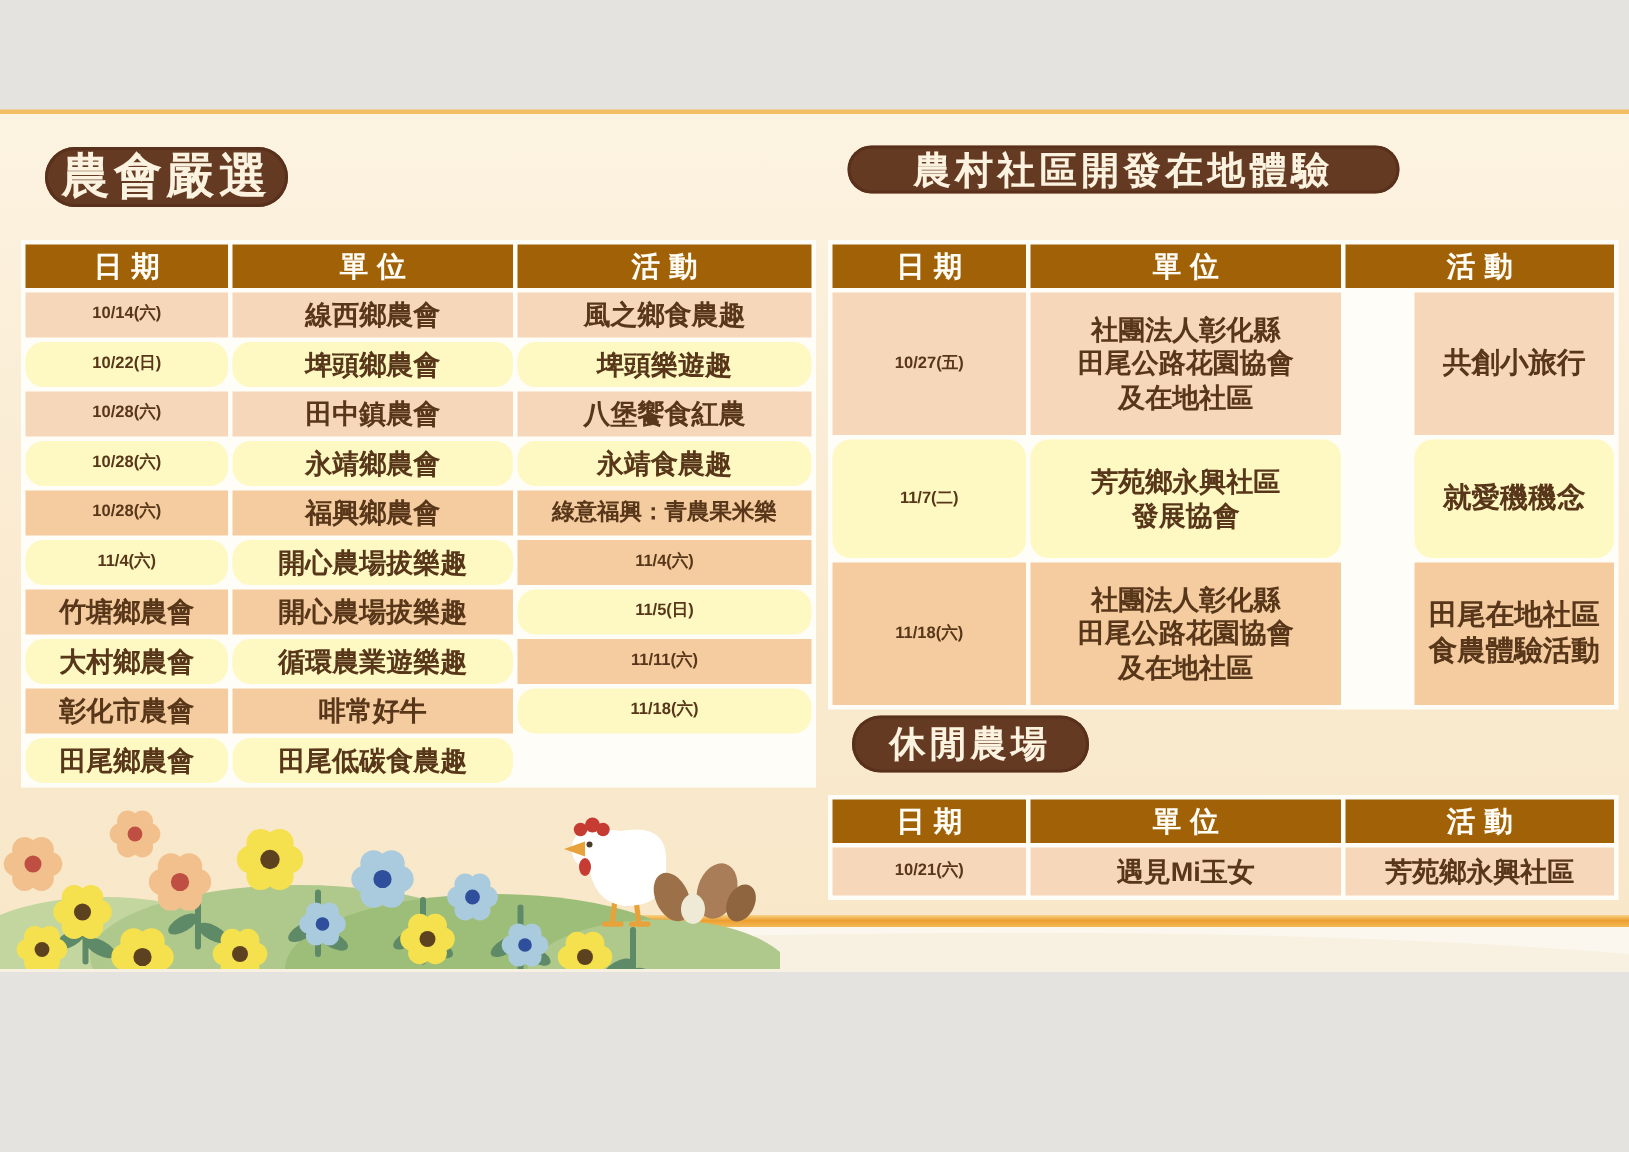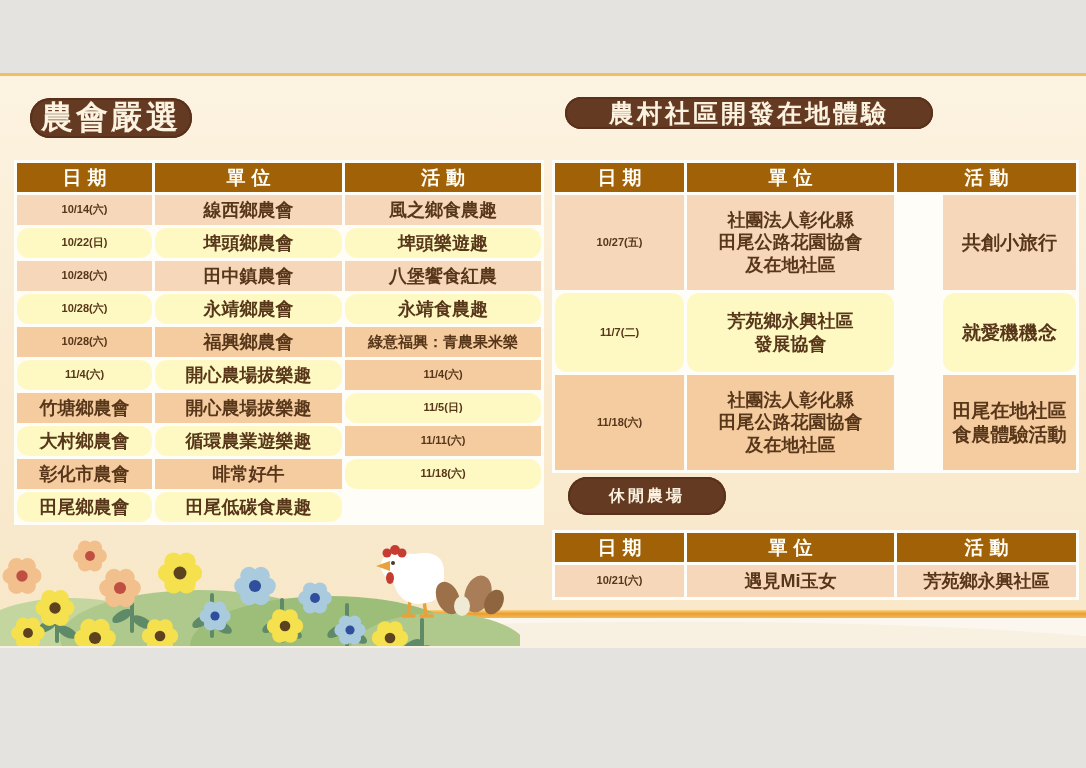--- a/index.html
+++ b/index.html
@@ -6,21 +6,21 @@
   body{font-family:"Liberation Sans","DejaVu Sans",sans-serif;background:#E4E3DF;}
   .canvas{position:relative;width:1086px;height:768px;overflow:hidden;background:#E4E3DF;}
   .card{position:absolute;left:0;top:73px;width:1086px;height:575px;
         border-top:3px solid #F2BE62;box-sizing:border-box;
         background:linear-gradient(180deg,#FCF3E1 0%,#FAEBD1 50%,#F8E7C8 100%);}
   .badge{position:absolute;z-index:3;display:flex;align-items:center;justify-content:center;
          background:#653A22;color:#FBF2DF;font-weight:bold;border-radius:24px;
          letter-spacing:3px;box-shadow:inset 0 0 0 2px #58301b;}
   .badge-farmers{left:30px;top:98px;width:162px;height:40px;font-size:32px;}
   .badge-community{left:565px;top:97px;width:368px;height:32px;font-size:25px;}
-  .badge-leisure{left:568px;top:477px;width:158px;height:38px;font-size:16px;}
+  .badge-leisure{left:568px;top:477px;width:158px;height:38px;font-size:24px;}
   .tbl{position:absolute;z-index:3;display:grid;gap:3px;padding:3px;background:#FFFDF7;}
   .tbl-farmers{left:14px;top:160px;width:524px;grid-template-columns:135px 187px 196px;
                grid-template-rows:29px repeat(10,30px);}
   .tbl-community{left:552px;top:160px;width:521px;grid-template-columns:129px 207px 179px;
                grid-template-rows:29px 95px 79px 95px;}
   .tbl-leisure{left:552px;top:530px;width:521px;grid-template-columns:129px 207px 179px;
                grid-template-rows:29px 32px;}
   .th{background:#a16207;color:#FFFDF6;font-size:19px;font-weight:bold;letter-spacing:0.32em;
       padding-left:0.32em;display:flex;align-items:center;justify-content:center;}
   .td{display:flex;align-items:center;justify-content:center;text-align:center;

